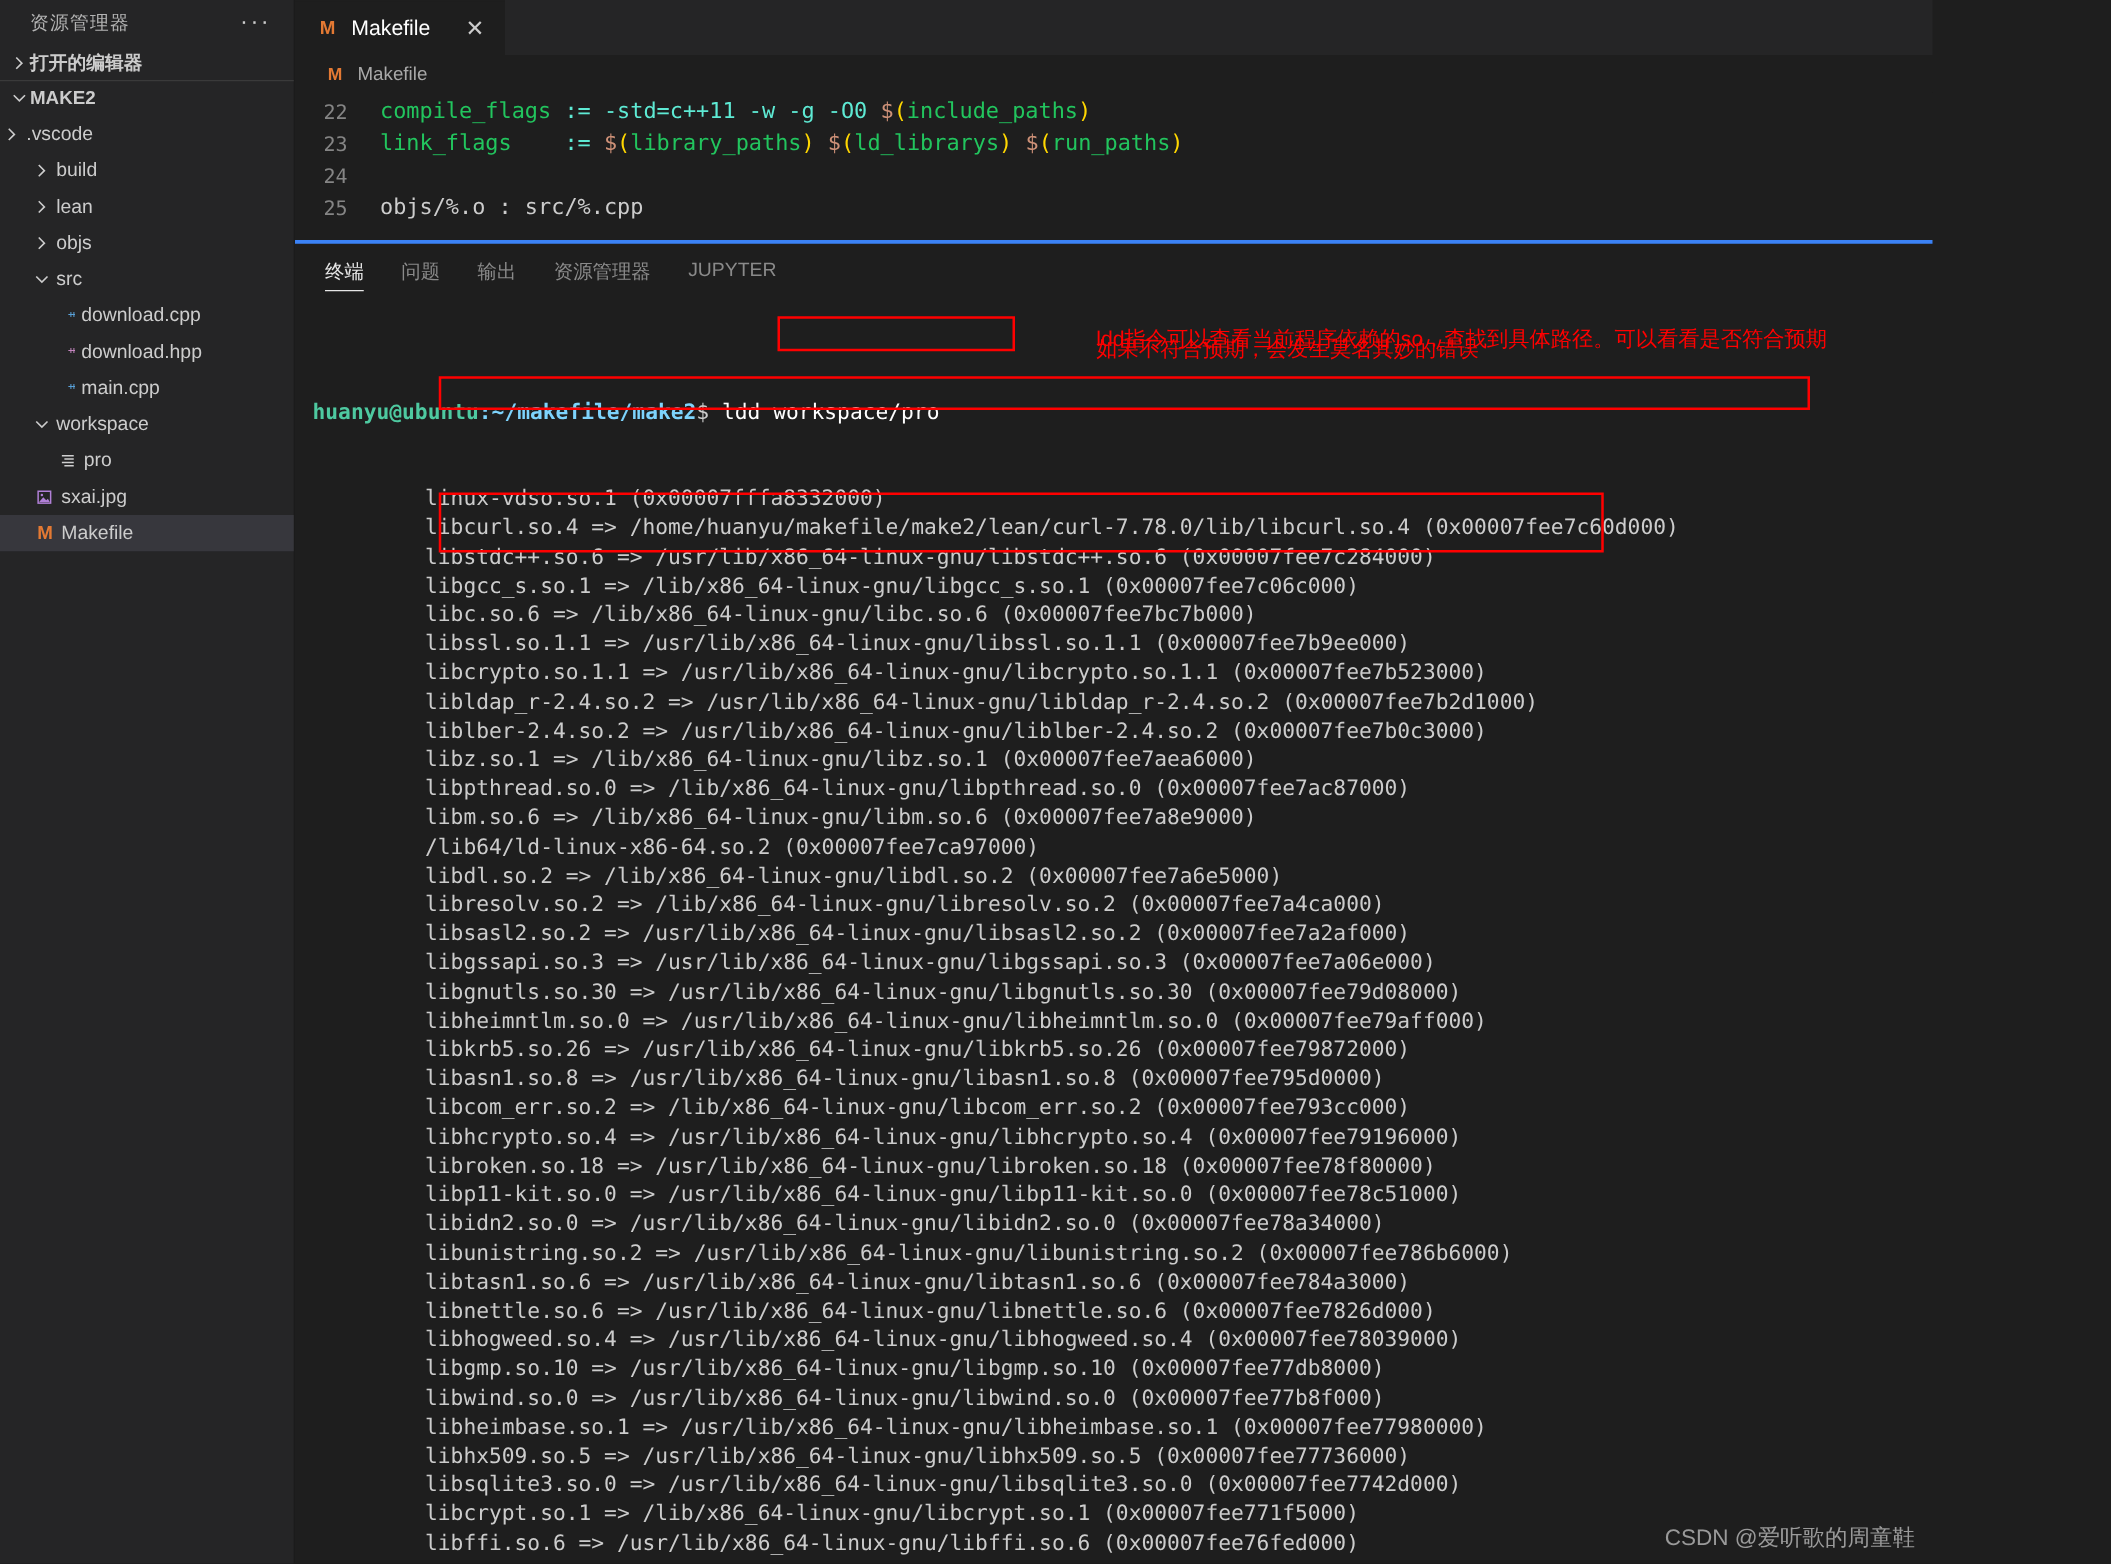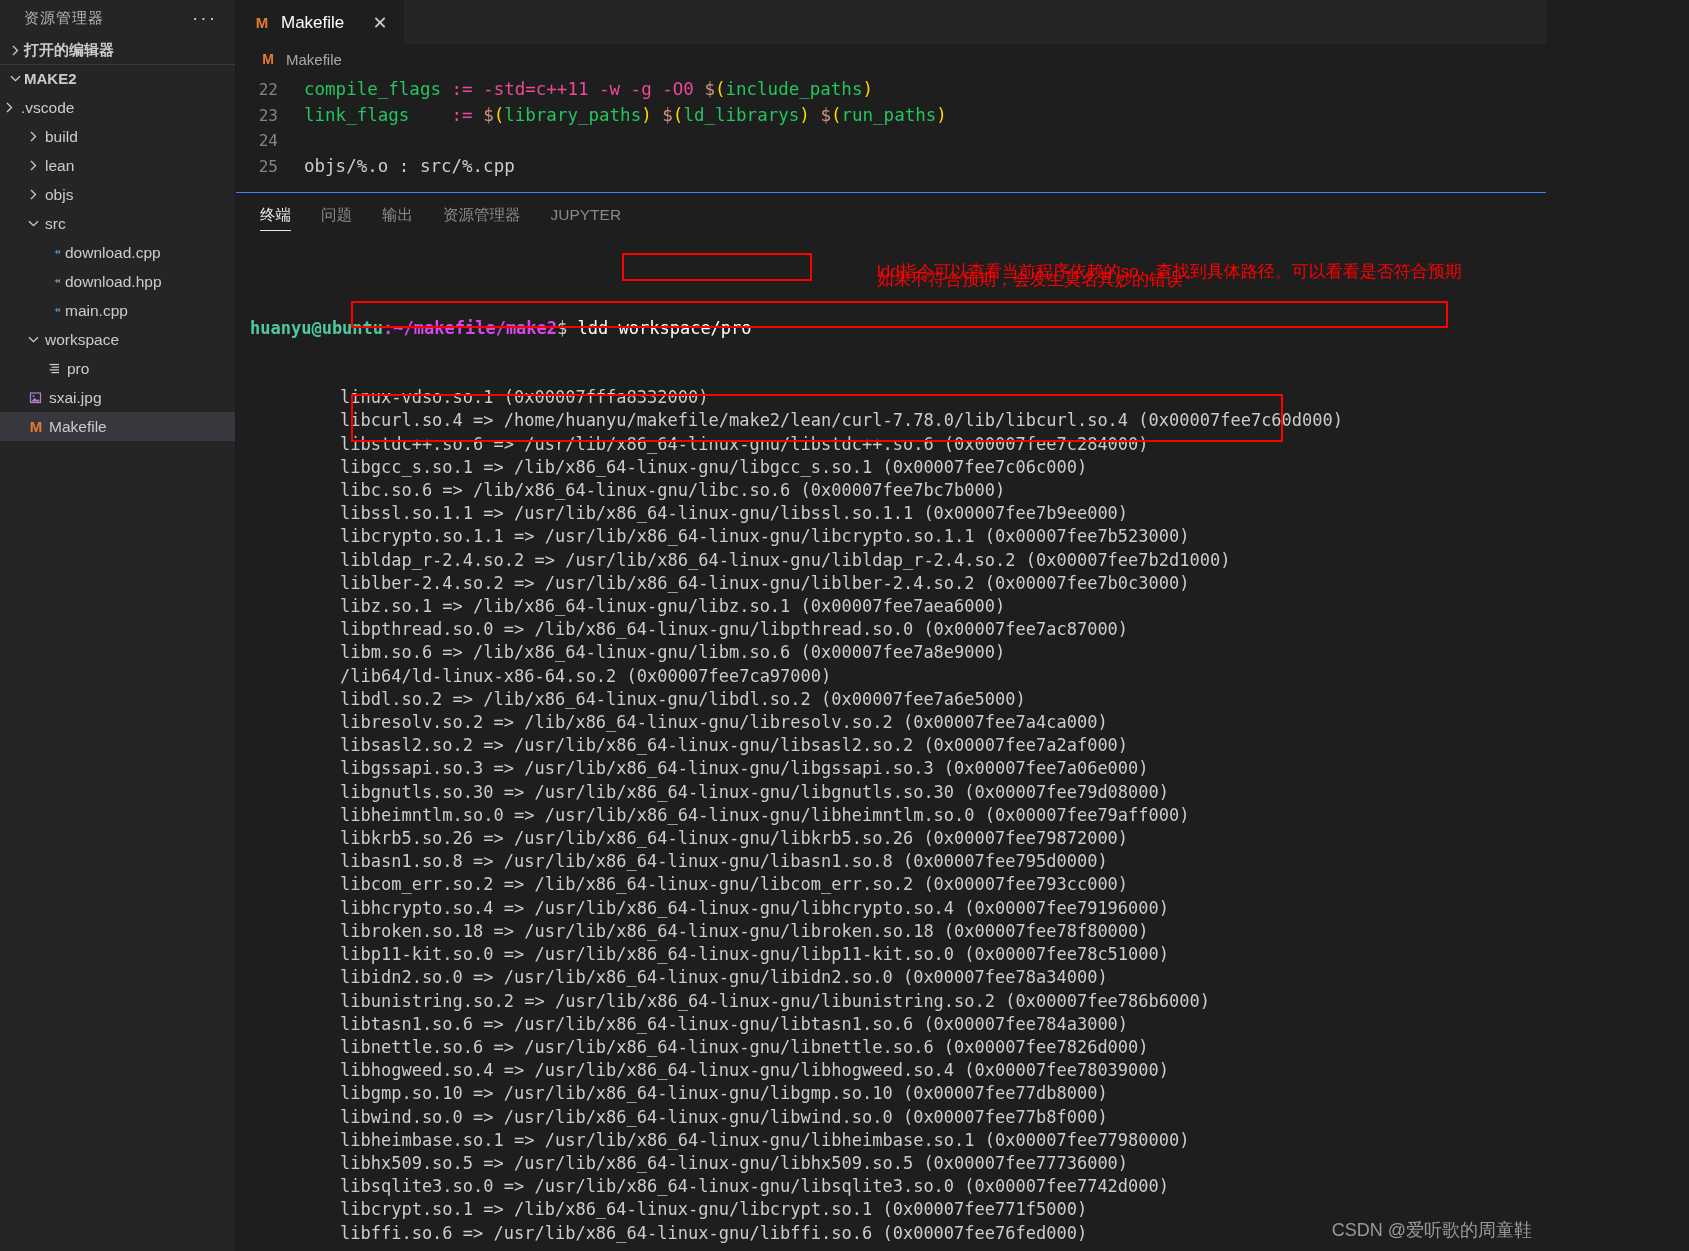--- a/index.html
+++ b/index.html
@@ -129,28 +129,28 @@
   .code-line { display: flex; white-space: pre; }
   .ln {
     width: 68px; flex: 0 0 68px;
     text-align: right; padding-right: 26px;
     color: #858585; font-size: 16px;
   }
   .ct { color: #cccccc; }
   .c-var { color: #22c55e; }
   .c-dollar { color: #ce9178; }
   .c-paren { color: #ffd700; }
-  .c-plain { color: #ec4899; }
+  .c-plain { color: #5eead4; }
 
   
   .panel {
     flex: 1 1 auto;
     display: flex; flex-direction: column;
     background: #1e1e1e;
-    border-top: 1px solid #3b82f6;
+    border-top: 3px solid #3b82f6;
     min-height: 0;
   }
   .panel-tabs {
     height: 44px; flex: 0 0 44px;
     display: flex; align-items: center;
     gap: 30px;
     padding-left: 24px;
     font-size: 15.5px;
     color: #8a8a8a;
   }
@@ -167,21 +167,21 @@
     font-family: "DejaVu Sans Mono", monospace;
     font-size: 17px;
     line-height: 23.2px;
     color: #cccccc;
     overflow: hidden;
     white-space: pre;
   }
   .t-line { white-space: pre; position: relative; }
   .t-indent { padding-left: 90px; }
   .usr { color: #4ec9a0; font-weight: bold; }
-  .path { color: #d946ef; font-weight: bold; }
+  .path { color: #7dd3fc; font-weight: bold; }
   .dollar { color: #cccccc; }
   .cmd { color: #ffffff; }
 
   
   .annot {
     position: absolute;
     color: #ff0000;
     font-family: "Liberation Sans", sans-serif;
     font-size: 17px;
     line-height: 24px;

